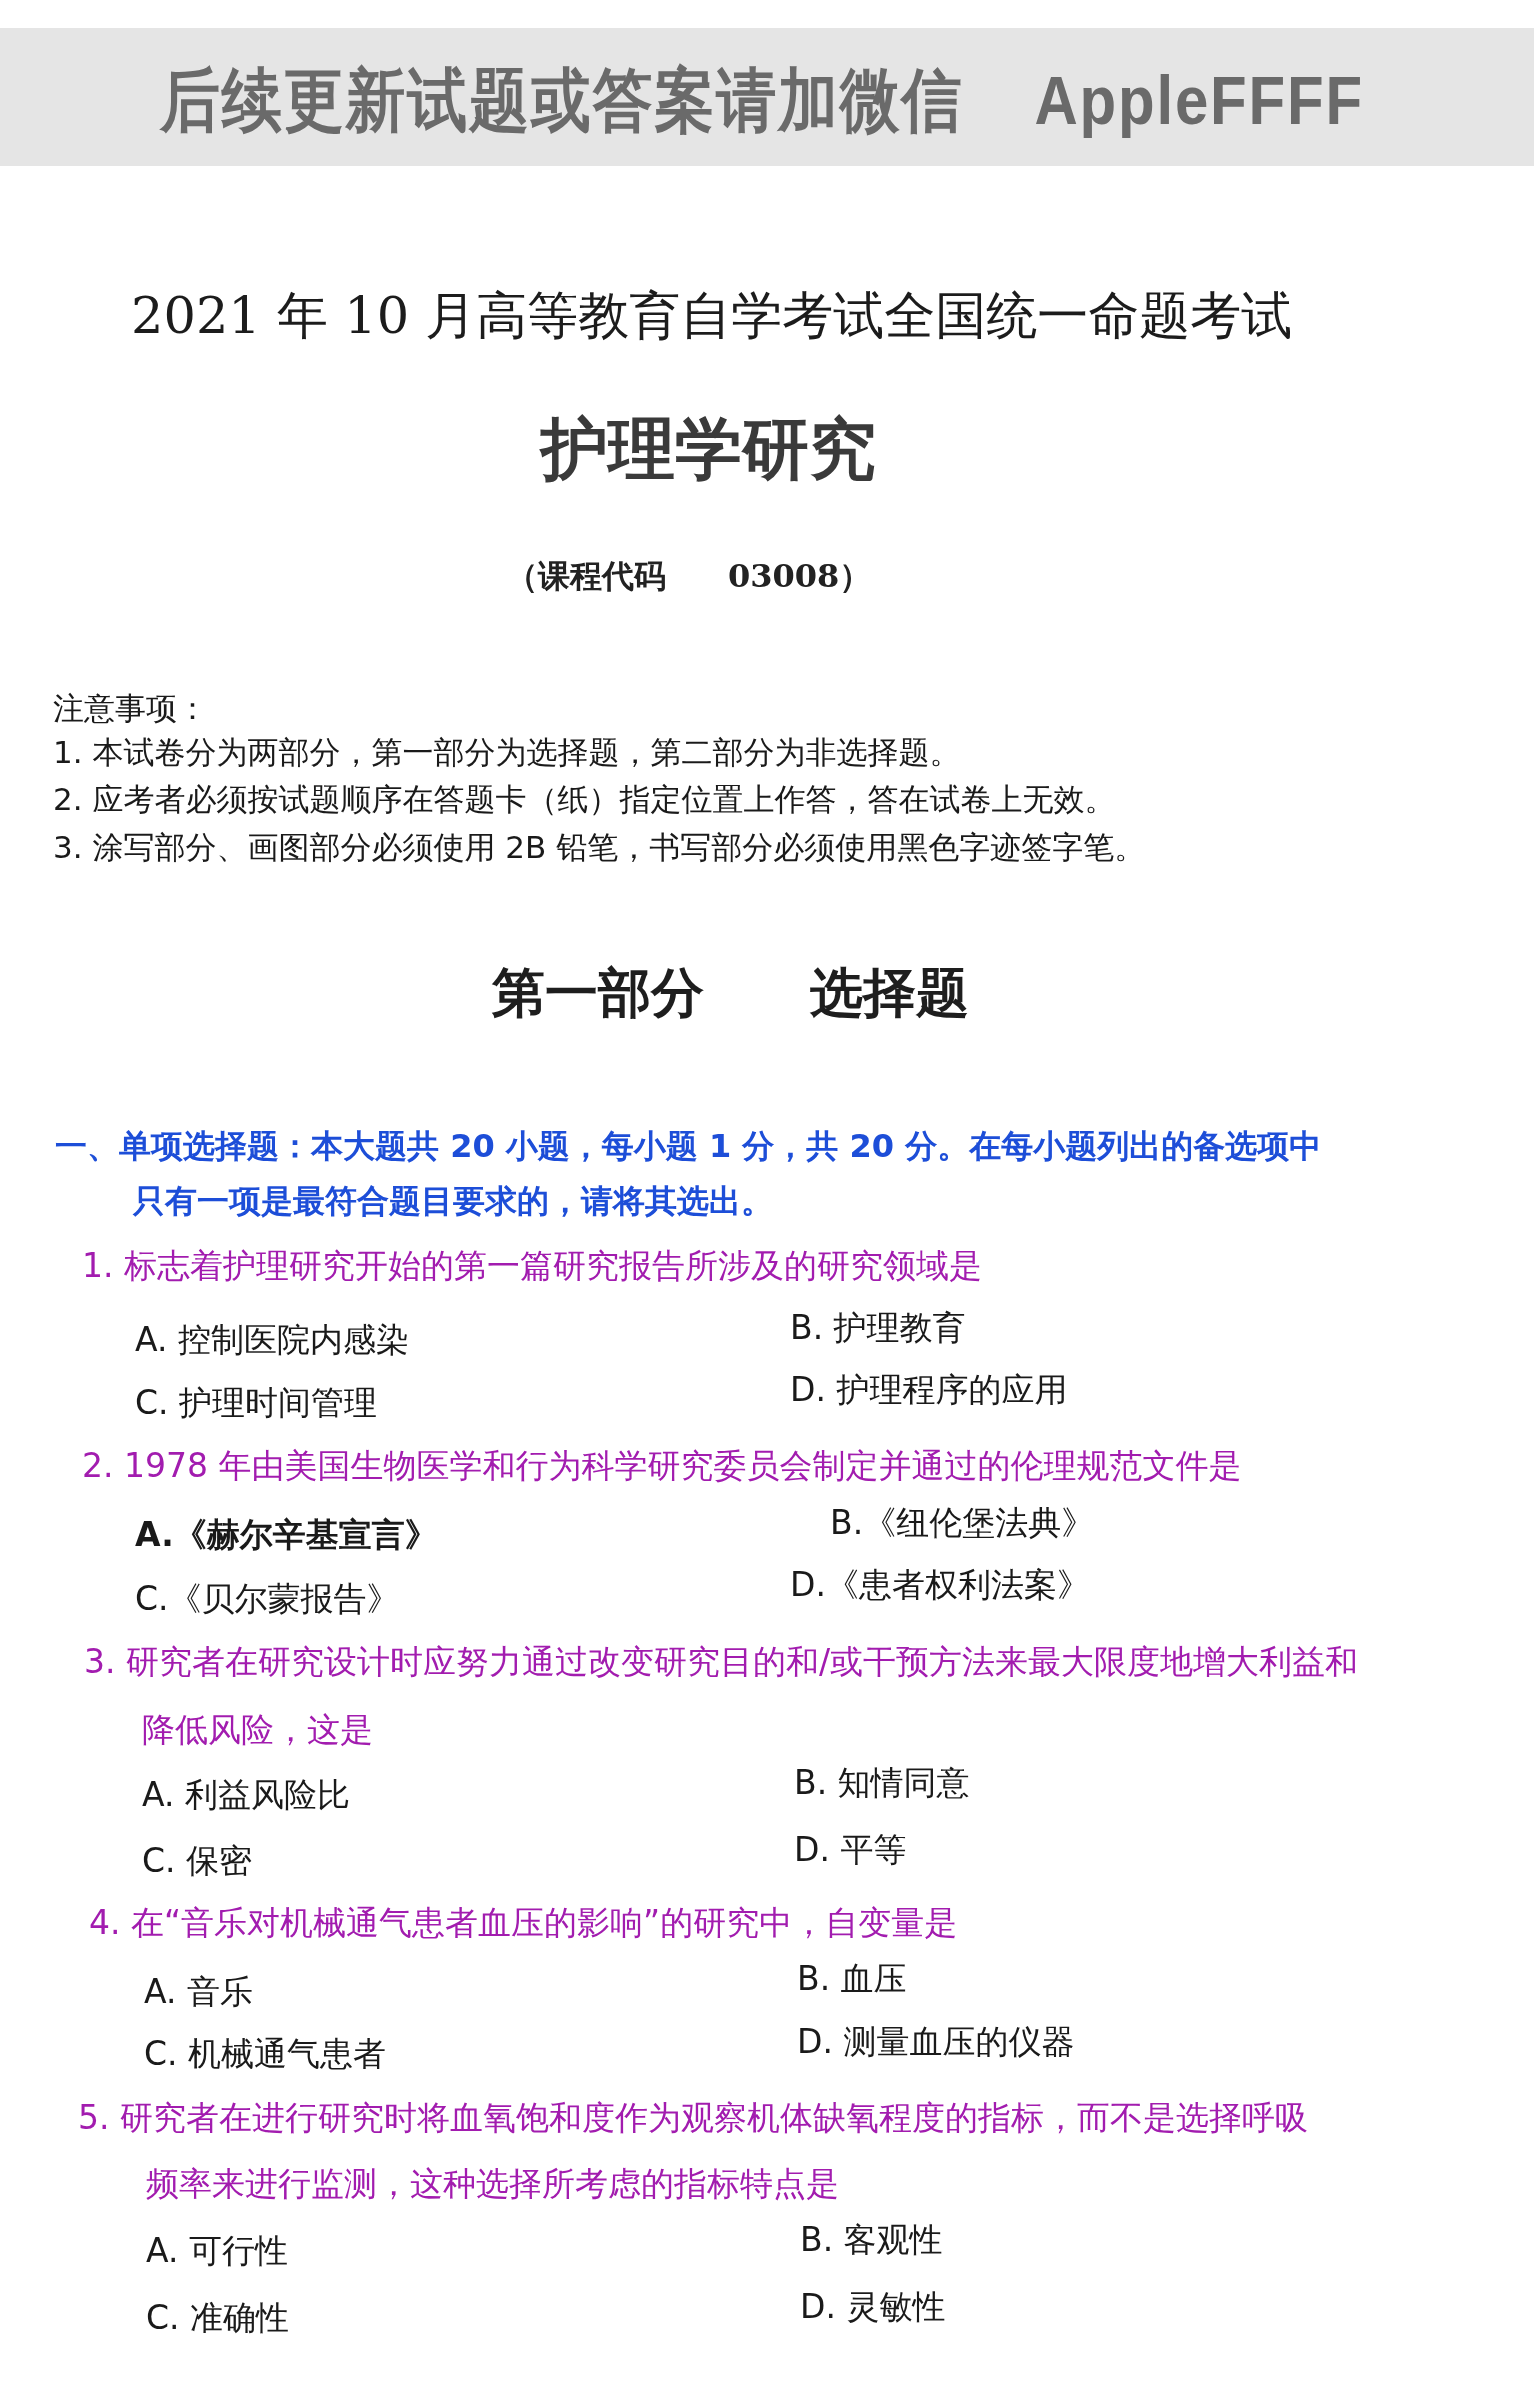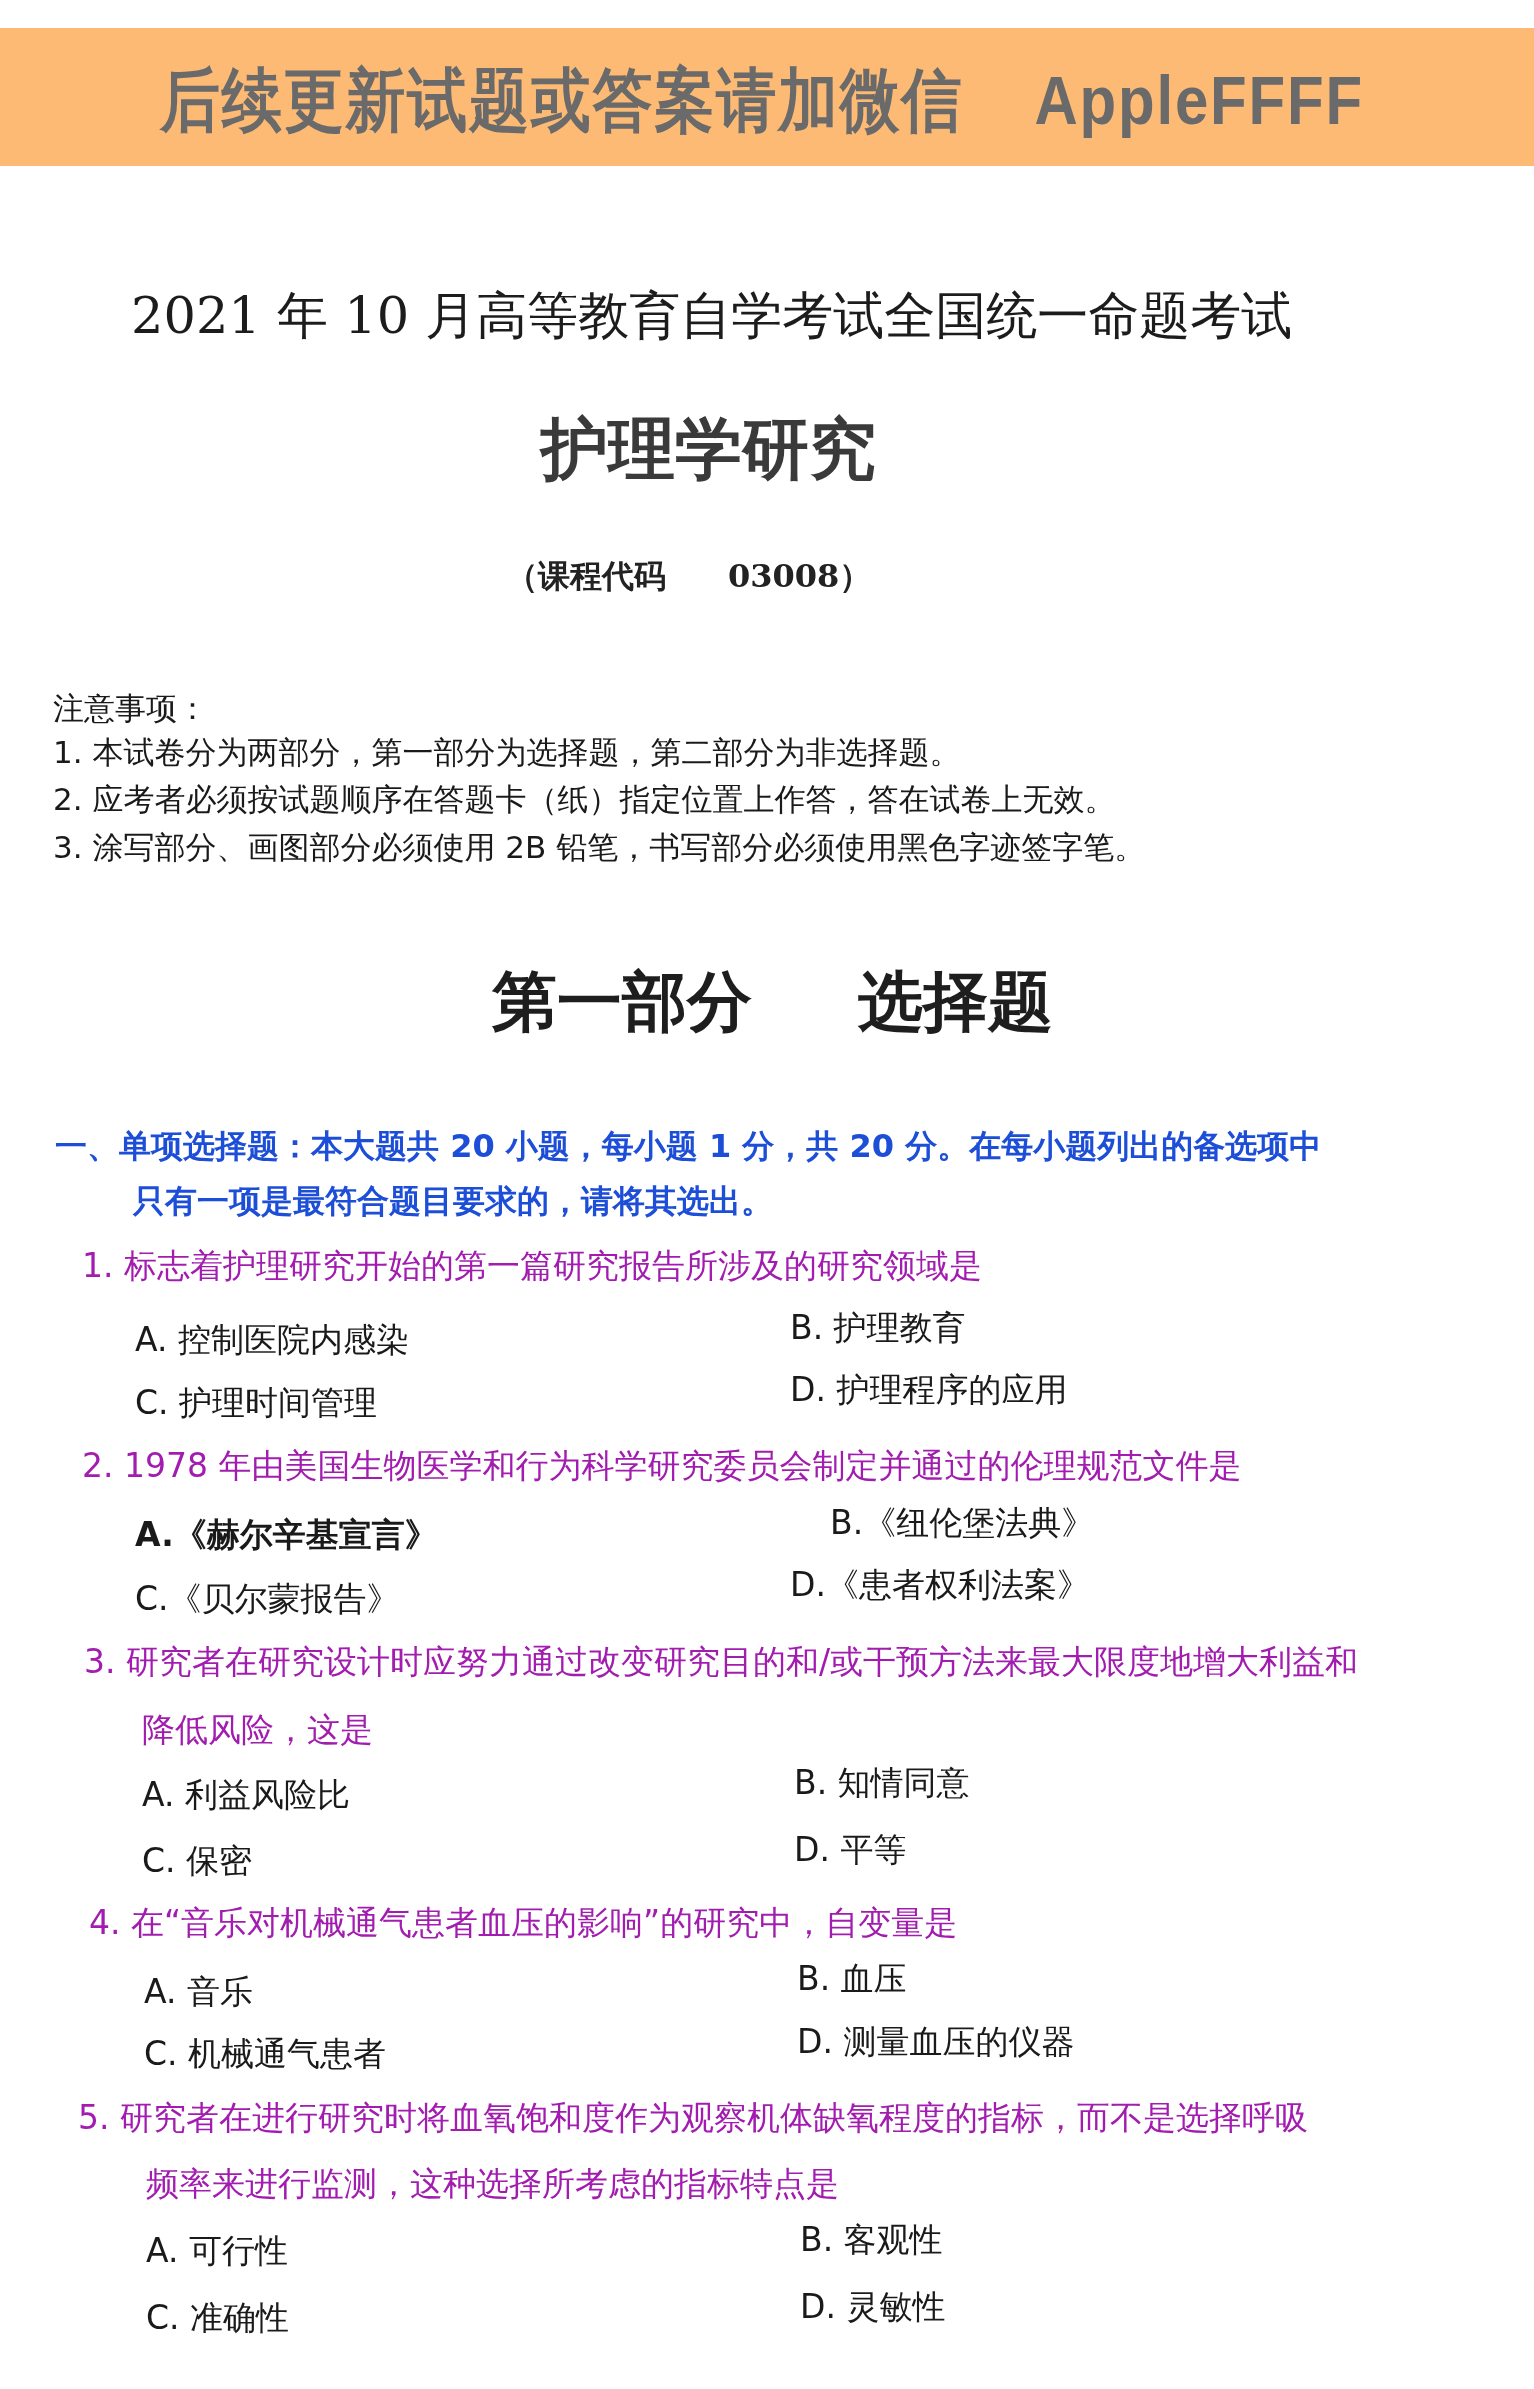--- a/index.html
+++ b/index.html
@@ -1,35 +1,35 @@
 <!DOCTYPE html>
 <html style="font-size:14px"><head>
 <meta charset="utf-8">
 <style>
   html, body { margin: 0; padding: 0; }
   body {
     width: 1535px; height: 2389px; background: #ffffff; position: relative; overflow: hidden;
     font-family: "DejaVu Sans", "Liberation Sans", sans-serif; color: #1a1a1a;
   }
   .banner {
-    position: absolute; left: 0; top: 27.5px; width: 1535px; height: 138px; background: #fdba74;
+    position: absolute; left: 0; top: 27.5px; width: 1535px; height: 138px; background: #e5e5e5;
   }
   .banner-text {
     position: absolute; left: 160px; top: 27px; font-size: 60px; color: #6a6a6a;
     font-weight: bold; letter-spacing: 1.8px; white-space: nowrap;
     transform: scaleY(1.15); transform-origin: top left;
   }
   .banner-wechat { margin-left: 71px; font-family: "Liberation Sans", sans-serif; }
   .abs { position: absolute; white-space: nowrap; }
   .exam-title { left: 131px; top: 282px; font-size: 51px; color: #1c1c1c; font-family: "DejaVu Serif", serif; }
   .course-title { left: 541px; top: 404px; font-size: 67px; font-weight: bold; color: #3a3a3a; }
   .course-code { left: 506px; top: 555px; font-size: 32px; color: #222; font-family: "DejaVu Serif", serif; font-weight: bold; }
   .course-code .code-num { margin-left: 62px; }
   .notice { left: 53px; font-size: 31px; font-weight: normal; color: #1a1a1a; }
-  .part-title { left: 492px; top: 958px; font-size: 65px; font-weight: bold; color: #1e1e1e; }
+  .part-title { left: 492px; top: 958px; font-size: 53px; font-weight: bold; color: #1e1e1e; }
   .part-title .sep { display: inline-block; width: 106px; }
   .section-head { left: 55px; font-size: 32px; font-weight: bold; color: #1d4ed8; }
   .q-stem { font-size: 33px; color: #a21caf; }
   .opt { font-size: 33px; color: #1a1a1a; }
 </style>
 </head>
 <body>
 
 <div class="banner">
   <div class="banner-text">

